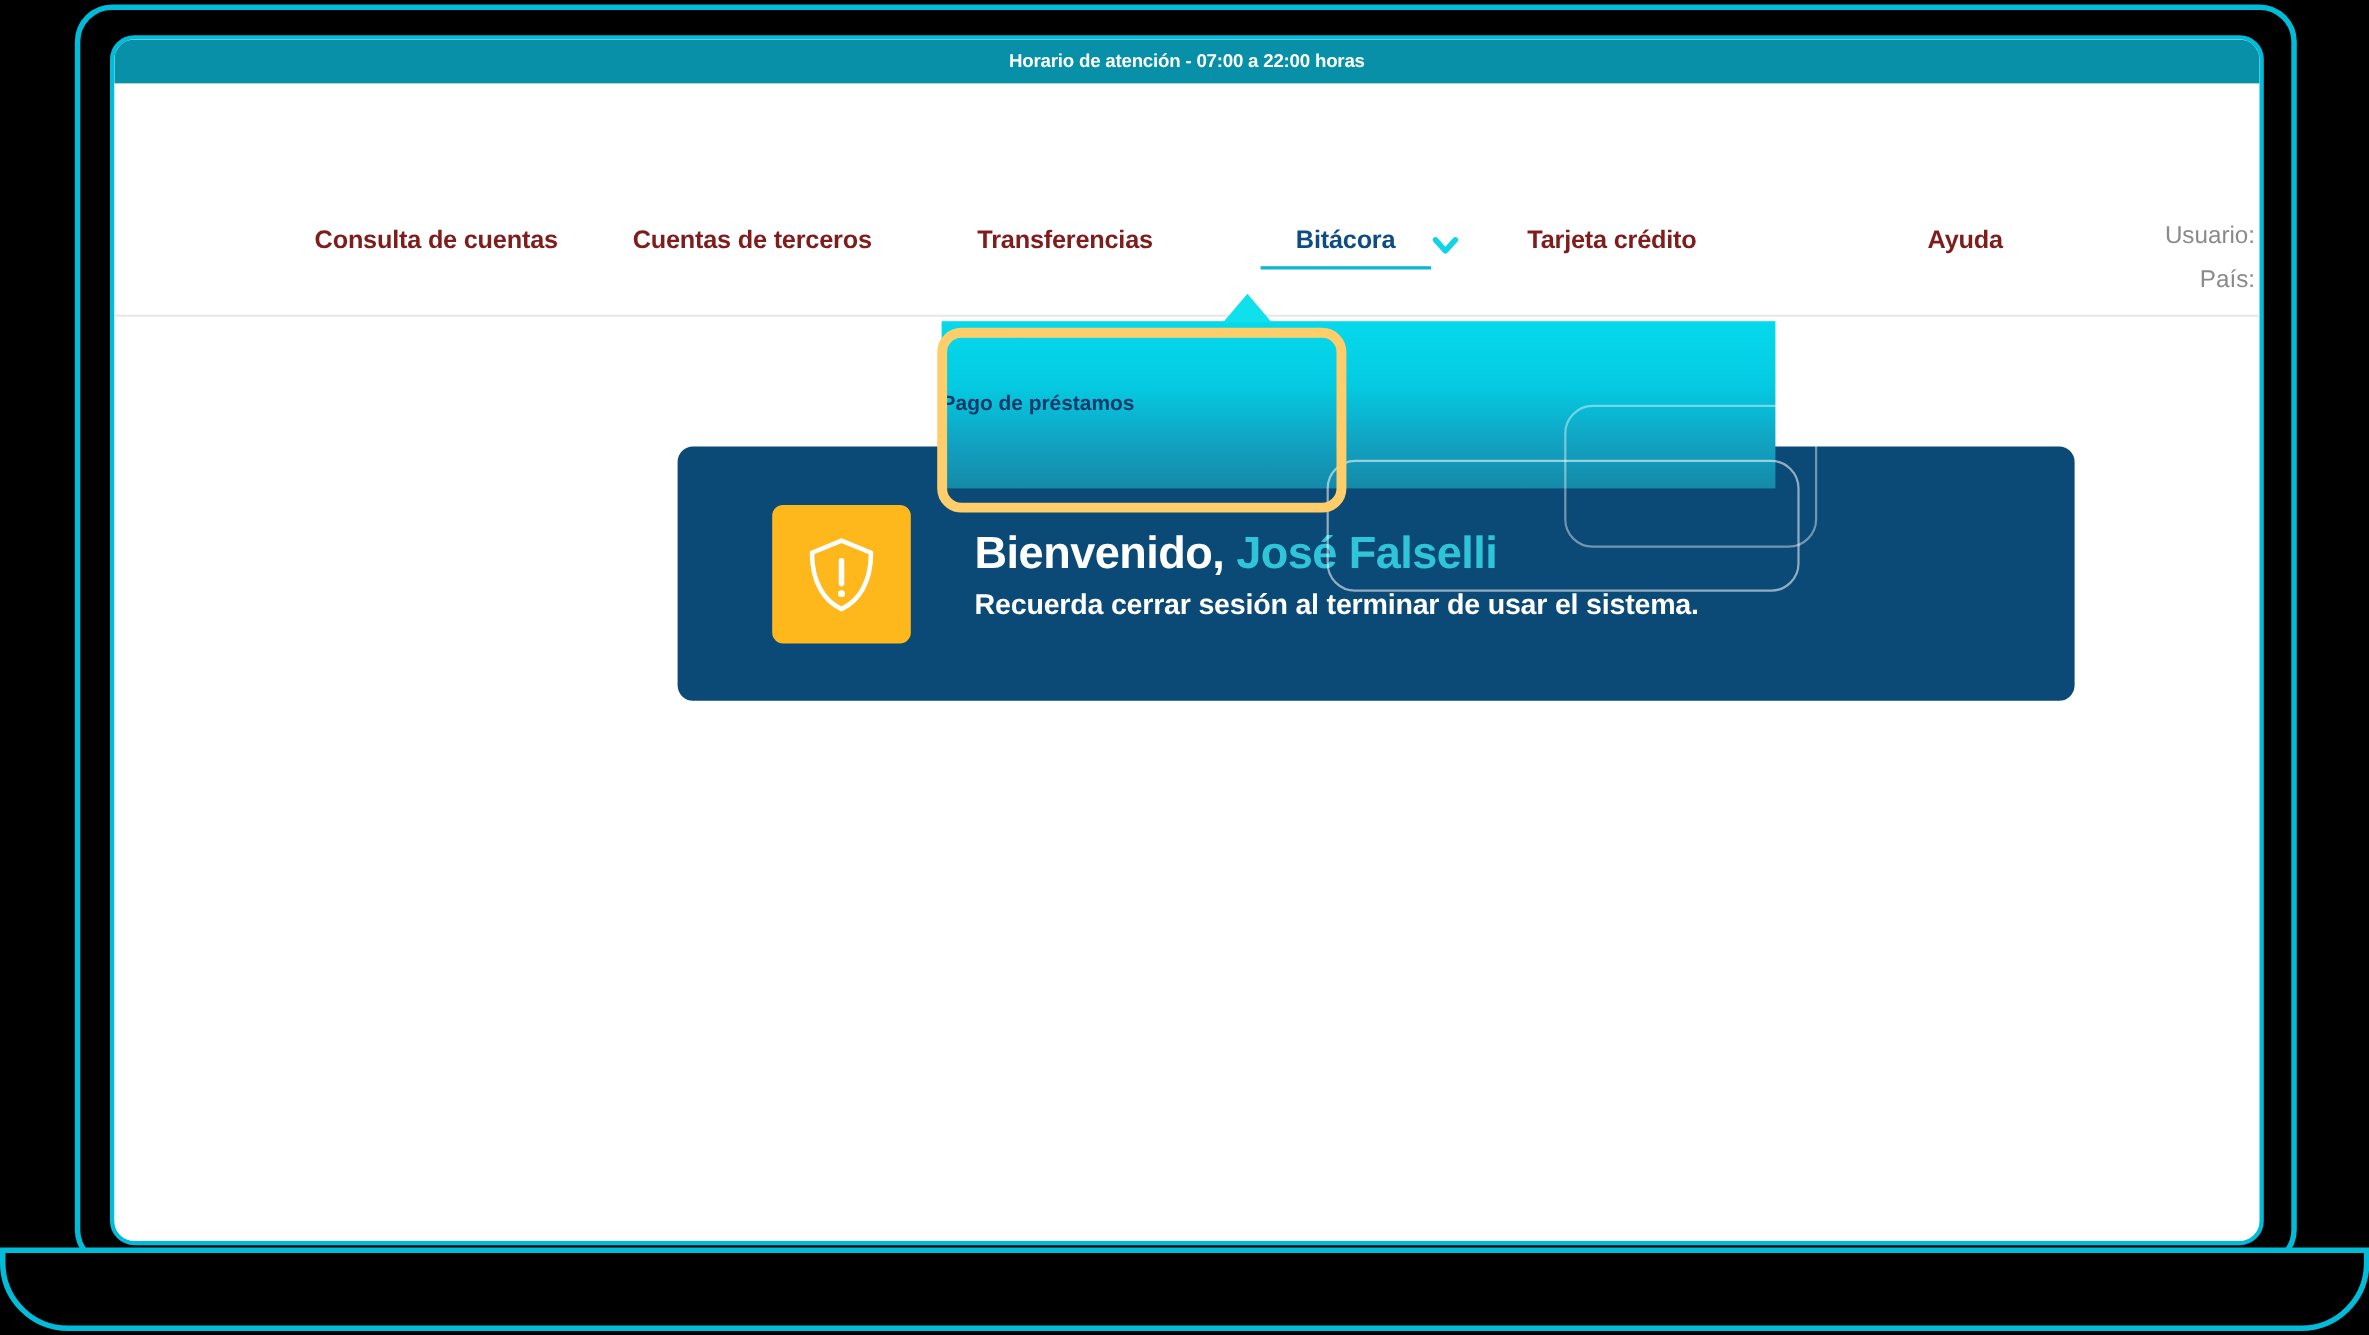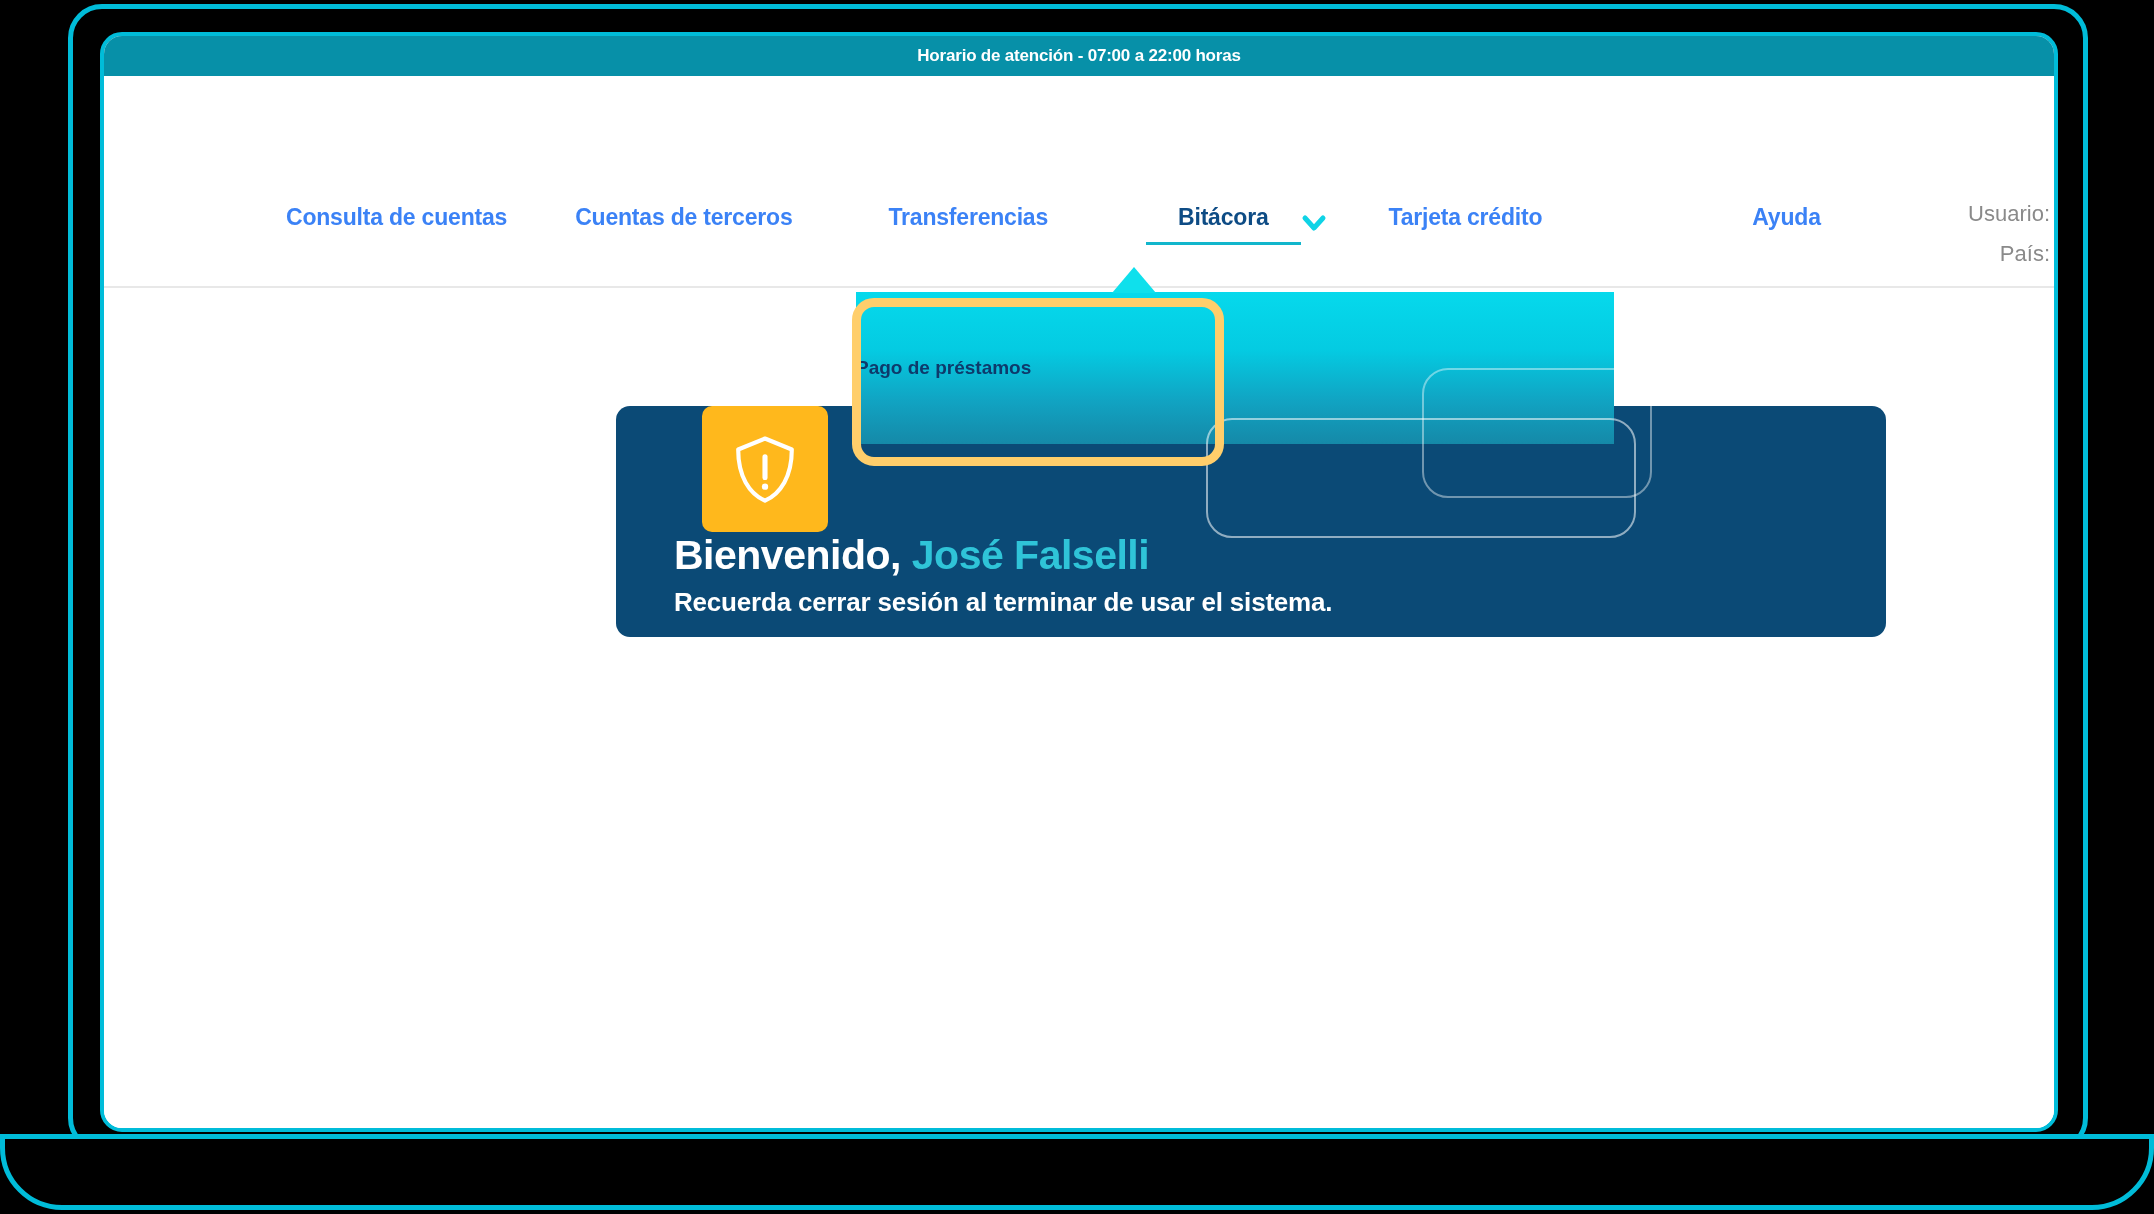--- a/index.html
+++ b/index.html
@@ -72,21 +72,21 @@
   }
   .nav-items {
     position:absolute;
     left:0; top:128px;
     width:1880px;
     display:flex;
     align-items:center;
   }
   .nav-item {
     position:relative;
-    color:#3b82f6;
+    color:#7f1d1d;
     font-size:23px;
     font-weight:bold;
     white-space:nowrap;
     letter-spacing:-0.2px;
     padding-bottom:14px;
   }
   .nav-item.n0 { margin-left:182px; }
   .nav-item.n1 { margin-left:68px; }
   .nav-item.n2 { margin-left:96px; }
   .nav-item.n3 { margin-left:130px; }
@@ -171,22 +171,22 @@
   }
 
   
   .welcome {
     position:absolute;
     left:512px; top:330px;
     width:1270px; height:231px;
     background:#0B4A76;
     border-radius:14px;
     display:flex;
+    align-items:center;
     z-index:4;
-    flex-direction:column;
   }
   .welcome-icon {
     width:126px; height:126px;
     margin-left:86px;
     background:#FFB81C;
     border-radius:10px;
     display:flex; align-items:center; justify-content:center;
     flex:none;
   }
   .welcome-text {

